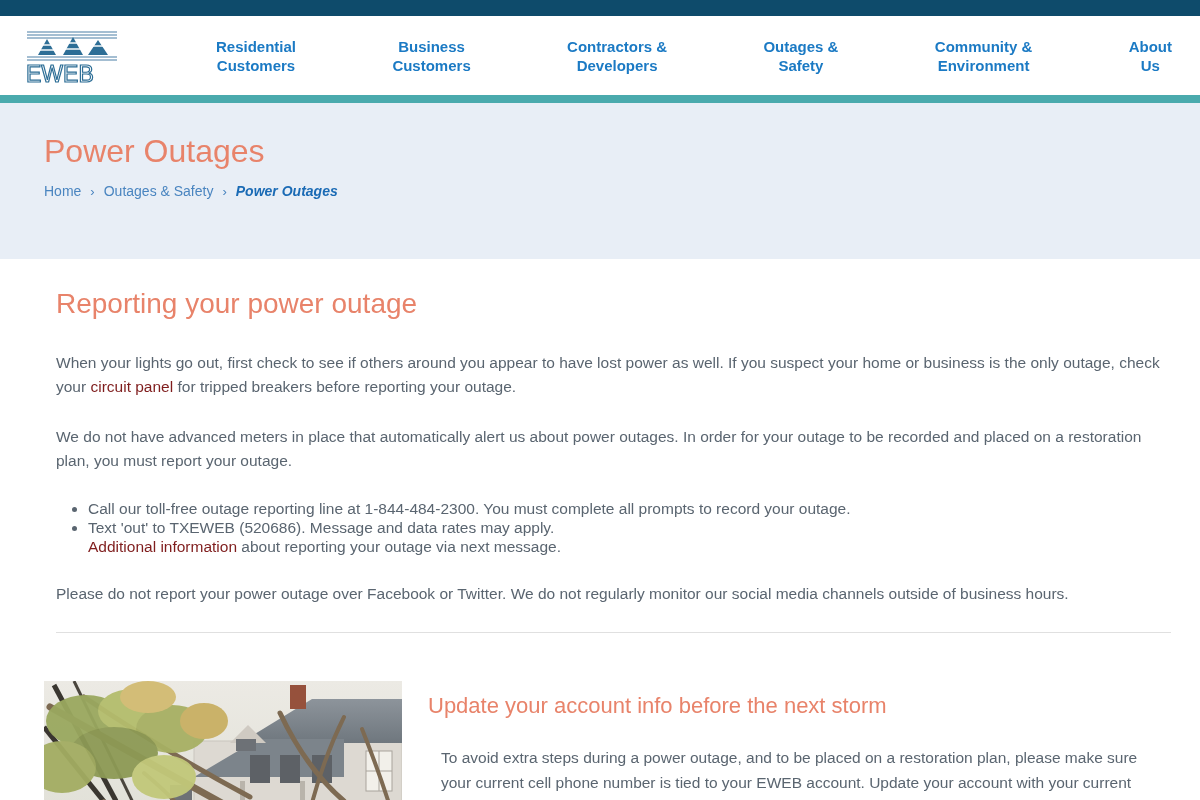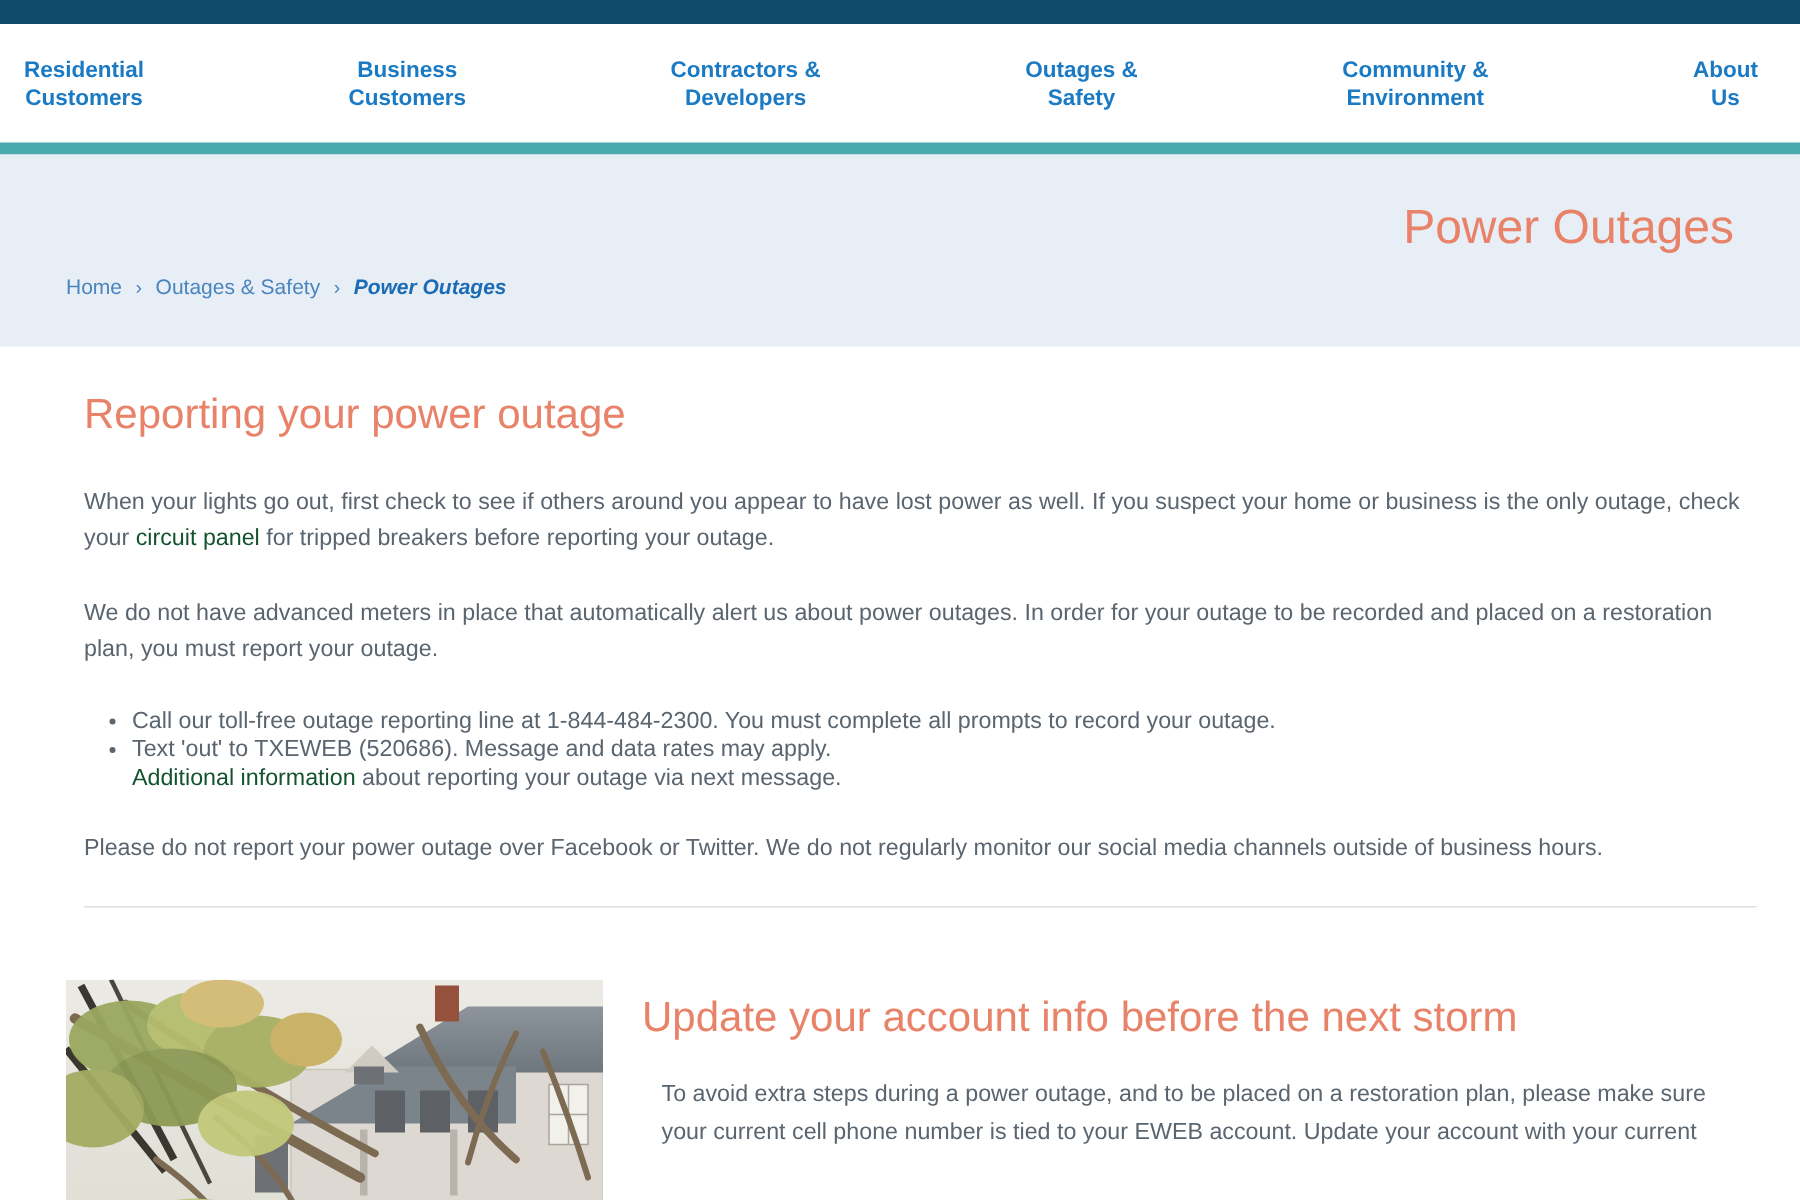--- a/index.html
+++ b/index.html
@@ -62,22 +62,21 @@
     height: 8px;
     background: #4aaaad;
     width: 100%;
   }
 
   
   .banner {
     background: #e8eef6;
     padding: 30px 44px 26px 44px;
     width: 100%;
-    height: 128px;
-    text-align: right;
+    height: 156px;
   }
   .page-title {
     color: #e8836a;
     font-size: 32px;
     font-weight: normal;
     line-height: 36px;
     margin: 0 0 14px 0;
   }
   .breadcrumb {
     font-size: 14px;
@@ -115,21 +114,21 @@
     margin: 0 0 30px 0;
   }
   p.body {
     font-size: 15.5px;
     line-height: 24px;
     color: #5a6570;
     margin: 0 0 26px 0;
     max-width: 1115px;
   }
   a.inline-link {
-    color: #14532d;
+    color: #7f1d1d;
     text-decoration: none;
     cursor: pointer;
   }
 
   ul.bullets {
     margin: 0 0 26px 0;
     padding-left: 32px;
     list-style: disc;
   }
   ul.bullets li {
@@ -161,39 +160,65 @@
     height: 200px;
     flex: 0 0 358px;
     border: 0;
     display: block;
     overflow: hidden;
     position: relative;
   }
   .feature-text { flex: 1; padding-top: 8px; }
   .feature-heading {
     color: #e8836a;
-    font-size: 28px;
+    font-size: 22px;
     font-weight: normal;
     line-height: 34px;
     margin: 0 0 22px 0;
   }
   .feature-body {
     font-size: 15.5px;
     line-height: 25px;
     color: #5a6570;
     margin: 13px;
     max-width: 700px;
   }
 </style>
 </head>
 <body>
 
 <div class="topbar"></div>
 
 <div class="header">
+  <div class="logo-wrap">
+    <svg class="logo" viewBox="0 0 192 112">
+      <g stroke="#4a7fa5" stroke-width="2.2" fill="none">
+        <line x1="6" y1="8" x2="186" y2="8"></line>
+        <line x1="6" y1="14" x2="186" y2="14"></line>
+        <line x1="6" y1="20" x2="186" y2="20"></line>
+      </g>
+
+      <path d="M28 54 L46 22 L64 54 Z" fill="#2d6e96"></path>
+      <path d="M78 54 L98 18 L118 54 Z" fill="#2d6e96"></path>
+      <path d="M128 54 L148 24 L168 54 Z" fill="#2d6e96"></path>
+
+      <g stroke="#ffffff" stroke-width="3" fill="none" opacity="0.95">
+        <line x1="22" y1="34" x2="70" y2="34"></line>
+        <line x1="72" y1="30" x2="124" y2="30"></line>
+        <line x1="122" y1="36" x2="176" y2="36"></line>
+        <line x1="14" y1="44" x2="72" y2="44"></line>
+        <line x1="76" y1="42" x2="132" y2="42"></line>
+      </g>
+      <g stroke="#4a7fa5" stroke-width="2.2" fill="none">
+        <line x1="6" y1="58" x2="186" y2="58"></line>
+        <line x1="6" y1="64" x2="186" y2="64"></line>
+      </g>
+      <text x="4" y="108" font-family="Liberation Sans, sans-serif" font-size="46" fill="none" stroke="#2d6e96" stroke-width="2.4" letter-spacing="0">EWEB</text>
+    </svg>
+  </div>
   <nav class="nav">
     <a class="nav-item" href="#">Residential
 Customers</a>
     <a class="nav-item" href="#">Business
 Customers</a>
     <a class="nav-item" href="#">Contractors &amp;
 Developers</a>
     <a class="nav-item" href="#">Outages &amp;
 Safety</a>
     <a class="nav-item" href="#">Community &amp;

